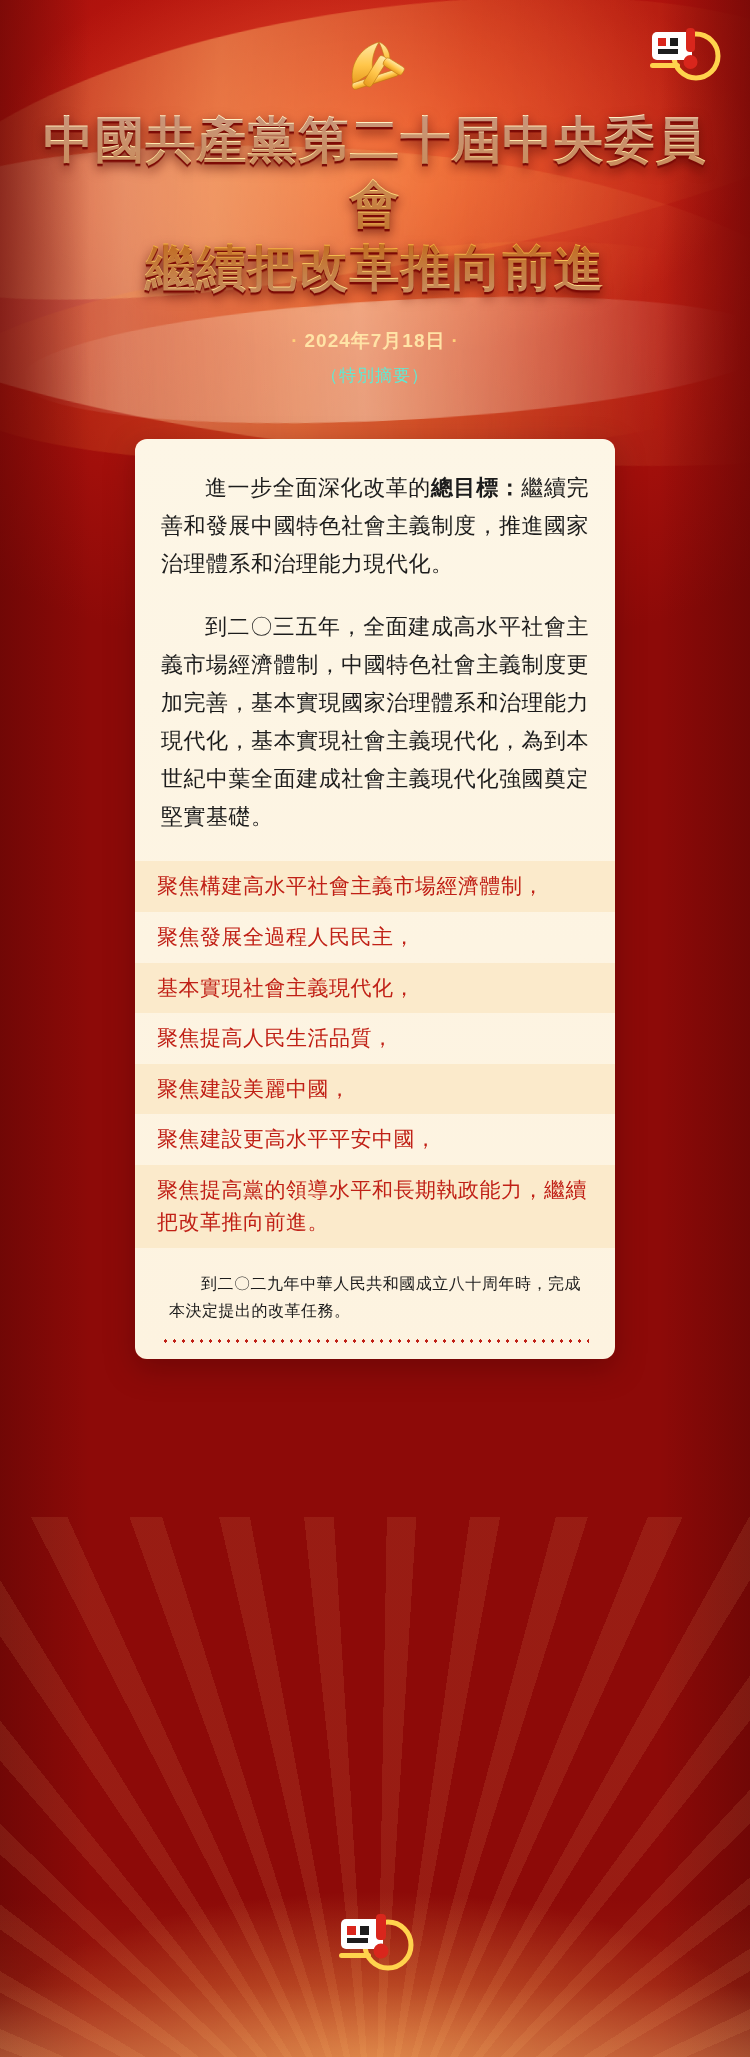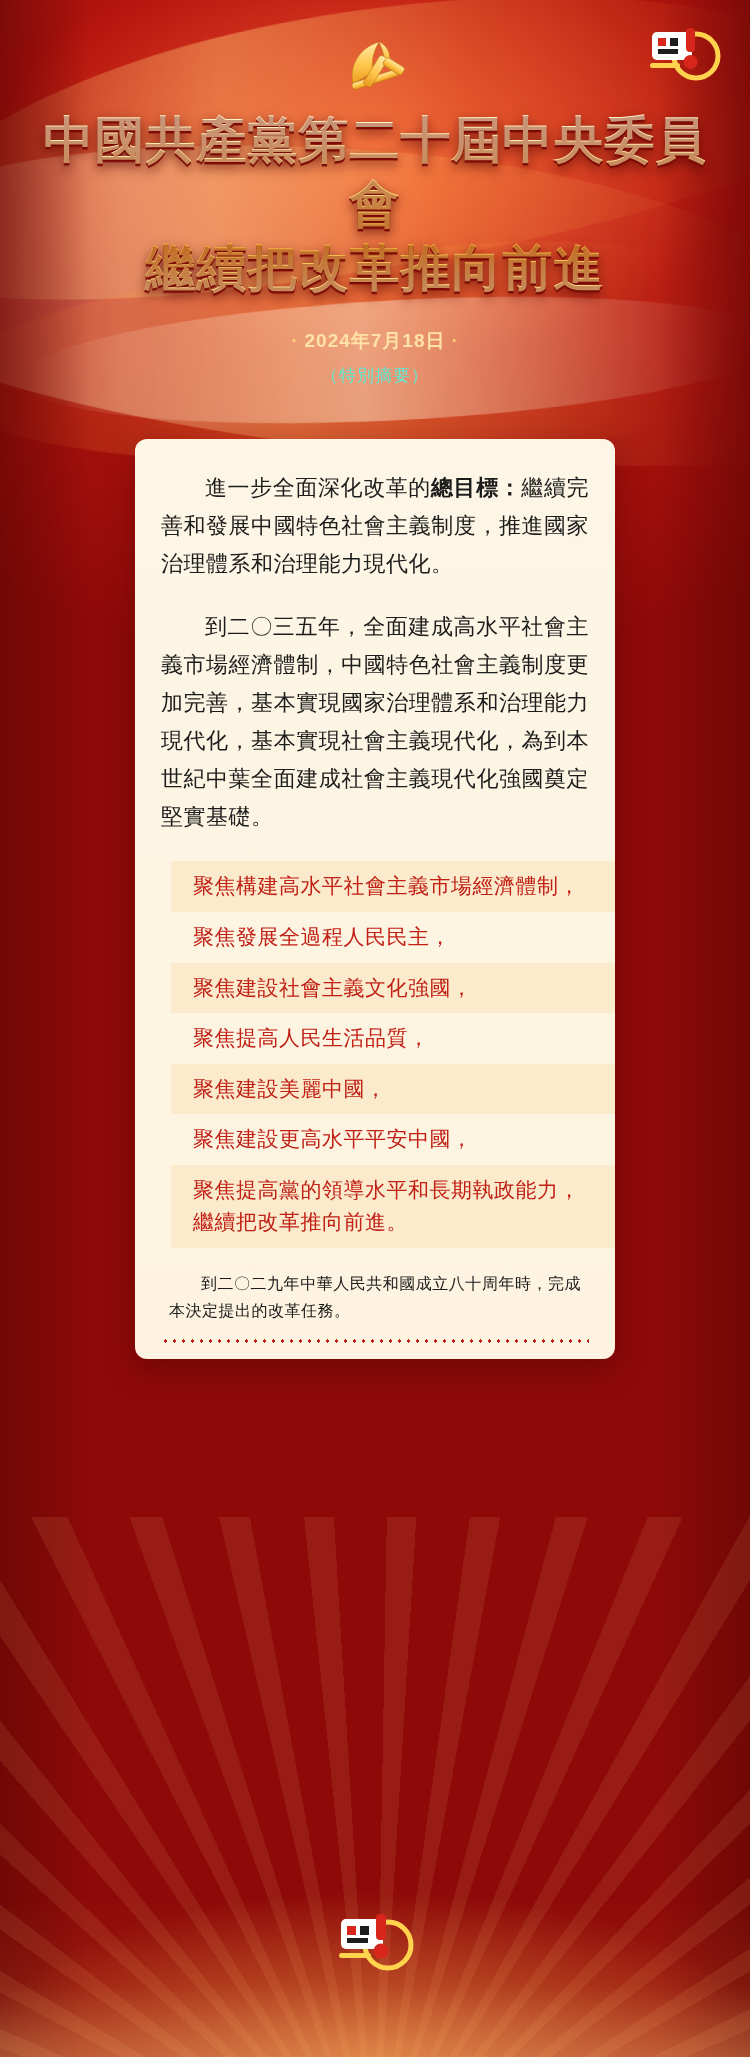--- a/index.html
+++ b/index.html
@@ -165,21 +165,20 @@
     margin: 6px 0 0;
     padding: 0;
     list-style: none;
   }
   .focus-item {
     color: #c02016;
     font-size: 21px;
     line-height: 1.55;
     letter-spacing: .5px;
     padding: 9px 22px;
-    margin-left: 36px;
   }
   .focus-item.alt { background: #fbeacb; }
 
   .closing {
     color: #1c1c1c;
     font-size: 16px;
     line-height: 1.72;
     letter-spacing: .5px;
     padding: 14px 26px 0;
     text-align: justify;
@@ -271,21 +270,21 @@
 
 <div class="card">
 
   <p class="para"><span>進一步全面深化改革的</span><b>總目標：</b><span>繼續完善和發展中國特色社會主義制度，推進國家治理體系和治理能力現代化。</span></p>
 
   <p class="para last">到二〇三五年，全面建成高水平社會主義市場經濟體制，中國特色社會主義制度更加完善，基本實現國家治理體系和治理能力現代化，基本實現社會主義現代化，為到本世紀中葉全面建成社會主義現代化強國奠定堅實基礎。</p>
 
   <ul class="focus-list">
     <li class="focus-item alt">聚焦構建高水平社會主義市場經濟體制，</li>
     <li class="focus-item">聚焦發展全過程人民民主，</li>
-    <li class="focus-item alt">聚焦建設社會主義文化強國，</li>
+    <li class="focus-item alt">基本實現社會主義現代化，</li>
     <li class="focus-item">聚焦提高人民生活品質，</li>
     <li class="focus-item alt">聚焦建設美麗中國，</li>
     <li class="focus-item">聚焦建設更高水平平安中國，</li>
     <li class="focus-item alt">聚焦提高黨的領導水平和長期執政能力，繼續把改革推向前進。</li>
   </ul>
 
   <p class="closing">到二〇二九年中華人民共和國成立八十周年時，完成本決定提出的改革任務。</p>
   <div class="dotted-rule"></div>
 </div>
 

